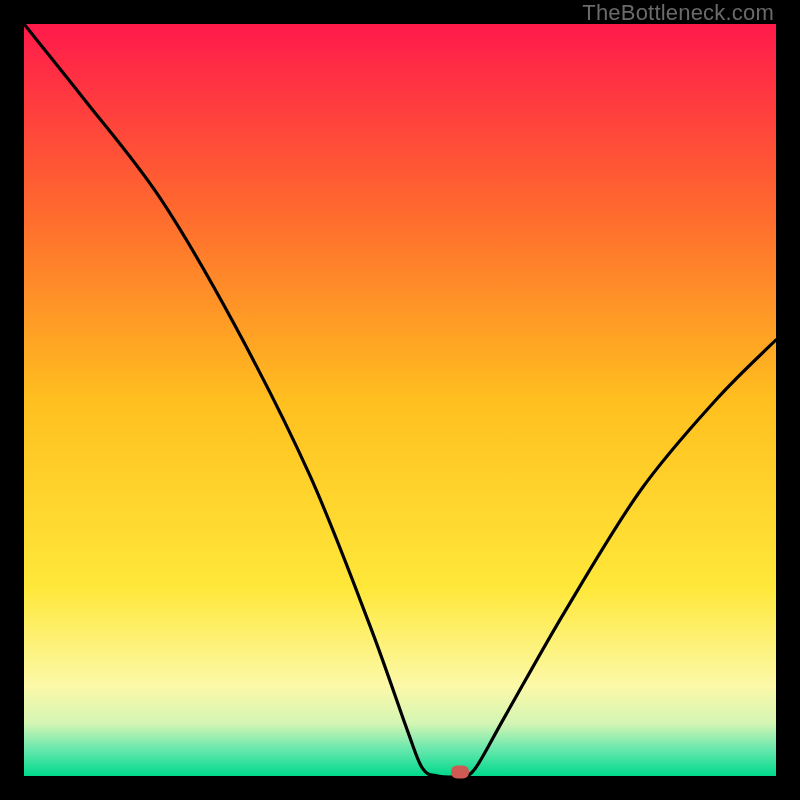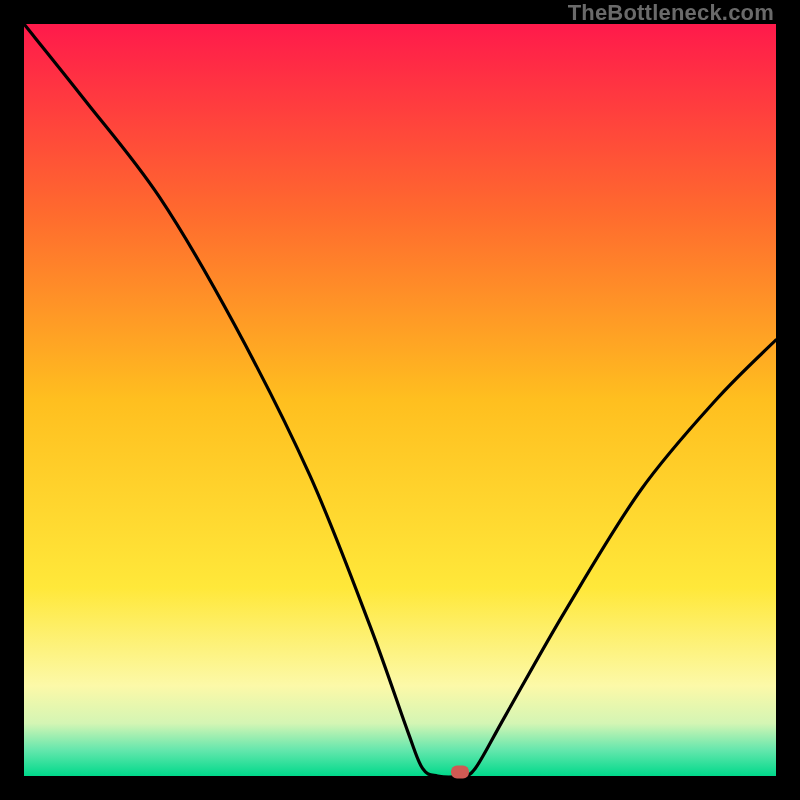--- a/index.html
+++ b/index.html
@@ -18,21 +18,21 @@
     width: 752px;
     height: 752px;
     background: #000;
   }
   .watermark {
     position: absolute;
     top: 0px;
     right: 26px;
     color: #6a6a6a;
     font-size: 22px;
-    font-weight: 700;
+    font-weight: 400;
     letter-spacing: 0.2px;
     z-index: 5;
   }
   svg {
     display: block;
   }
   .marker {
     position: absolute;
     width: 18px;
     height: 13px;

